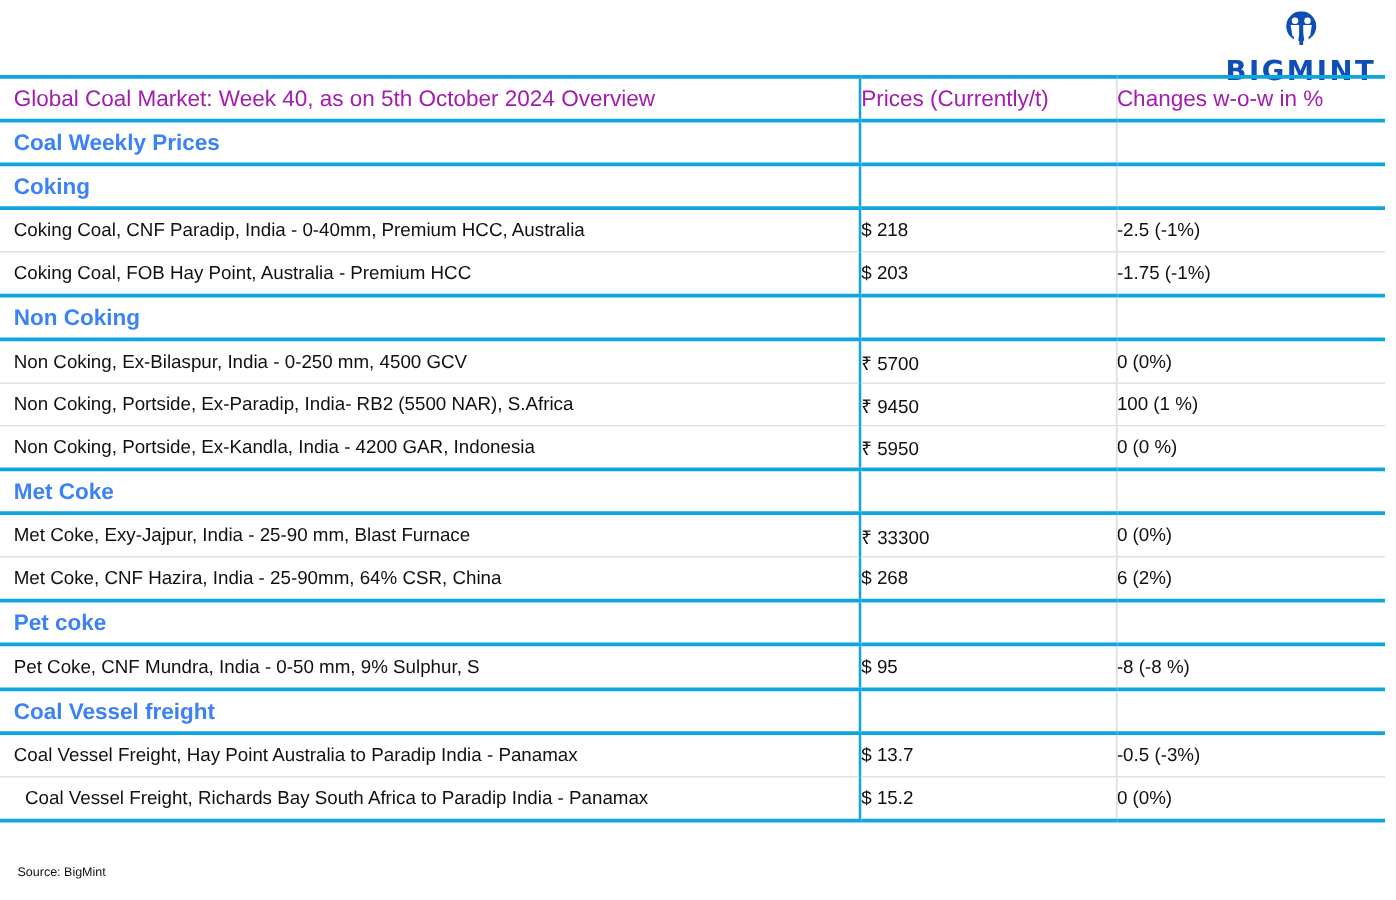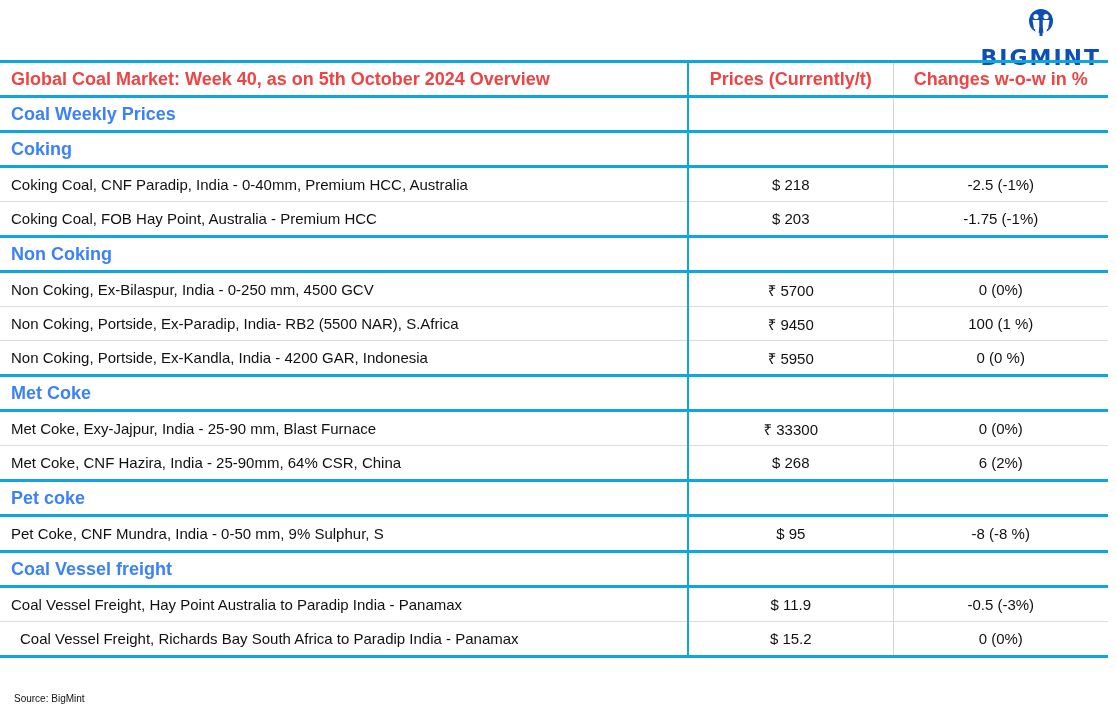--- a/index.html
+++ b/index.html
@@ -51,34 +51,33 @@
       font-size: 15px;
       color: #111111;
       height: 33px;
       white-space: nowrap;
       overflow: hidden;
       border-top: 1px solid #dcdcdc;
     }
     table.coal td.c-price,
     table.coal td.c-change {
       padding: 0;
-      text-align: center;
       margin-left: 18px;
     }
     table.coal td.c-desc {
       border-right: 2px solid #0ea5e0;
     }
     table.coal td.c-price {
       border-right: 1px solid #d4d4d4;
     }
     tr.header td {
       border-top: 3px solid #0ea5e0;
       border-bottom: 3px solid #0ea5e0;
-      color: #ef4444;
-      font-weight: bold;
+      color: #a21caf;
+      font-weight: normal;
       font-size: 18px;
       height: 32px;
     }
     tr.section td {
       border-top: 3px solid #0ea5e0;
       color: #3b82f6;
       font-weight: bold;
       font-size: 18px;
       height: 32px;
     }
@@ -201,21 +200,21 @@
       <td class="c-change neg">-8 (-8 %)</td>
     </tr>
 
     <tr class="section">
       <td class="c-desc">Coal Vessel freight</td>
       <td class="c-price"></td>
       <td class="c-change"></td>
     </tr>
     <tr class="item">
       <td class="c-desc">Coal Vessel Freight, Hay Point Australia to Paradip India - Panamax</td>
-      <td class="c-price">$ 11.9</td>
+      <td class="c-price">$ 13.7</td>
       <td class="c-change neg">-0.5 (-3%)</td>
     </tr>
     <tr class="item last">
       <td class="c-desc">Coal Vessel Freight, Richards Bay South Africa to Paradip India - Panamax</td>
       <td class="c-price">$ 15.2</td>
       <td class="c-change pos">0 (0%)</td>
     </tr>
   </tbody>
 </table>
 

